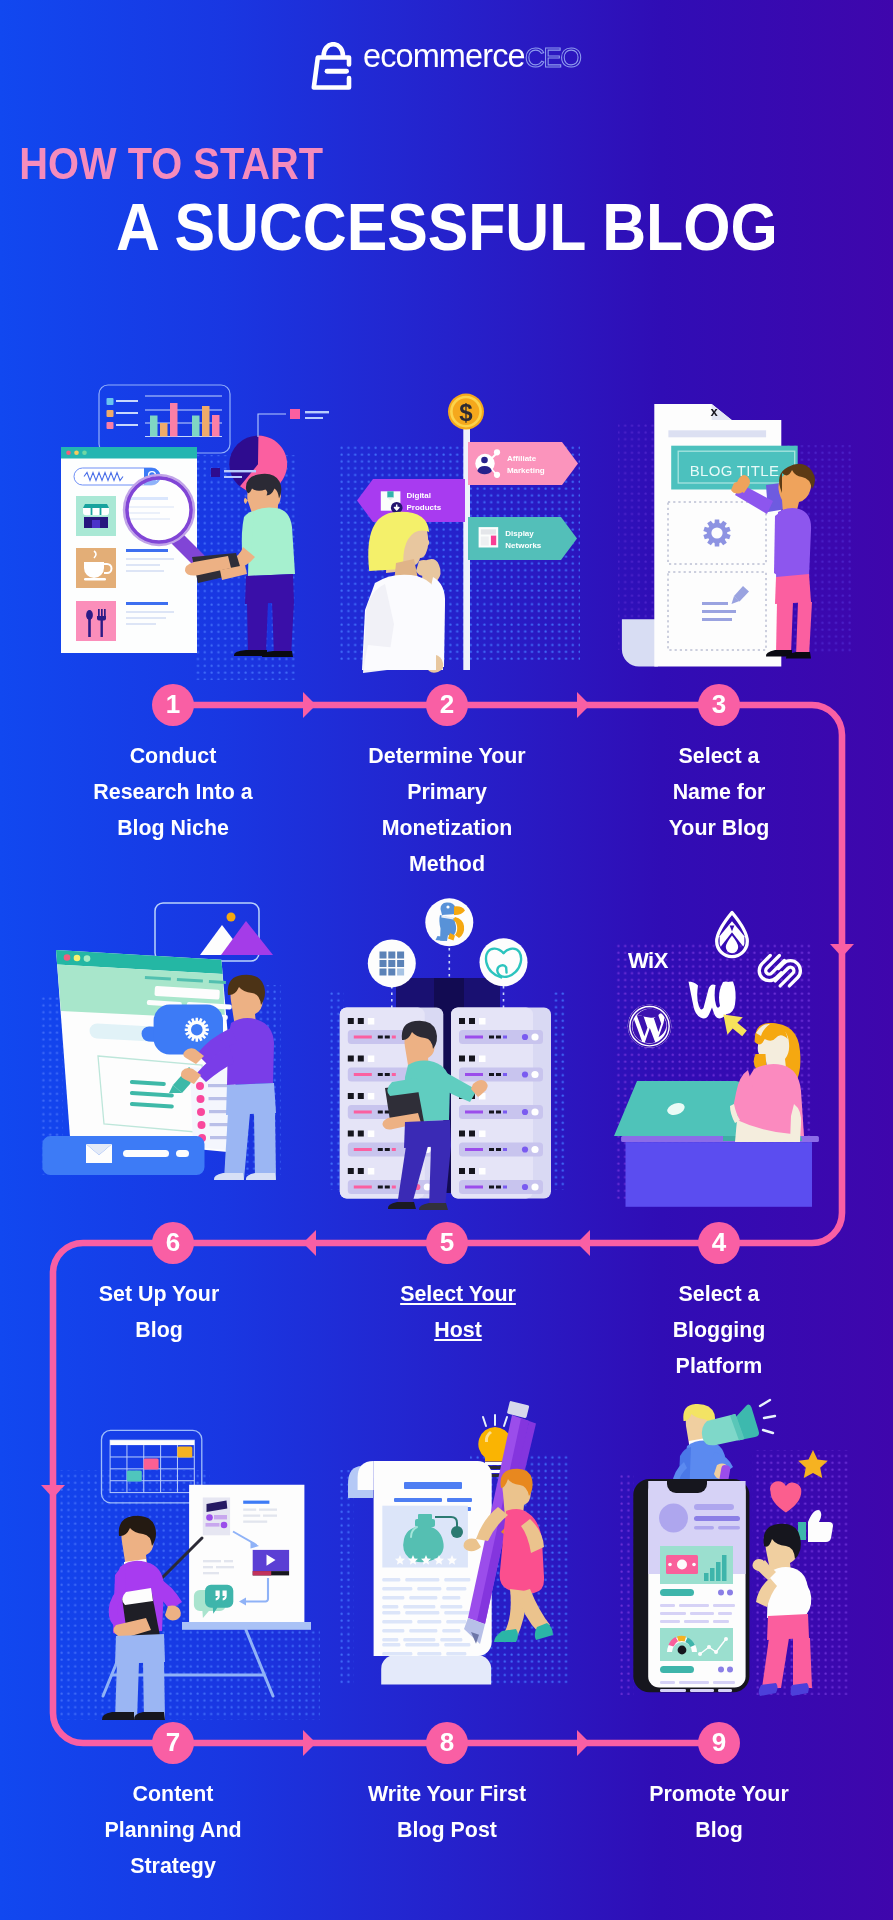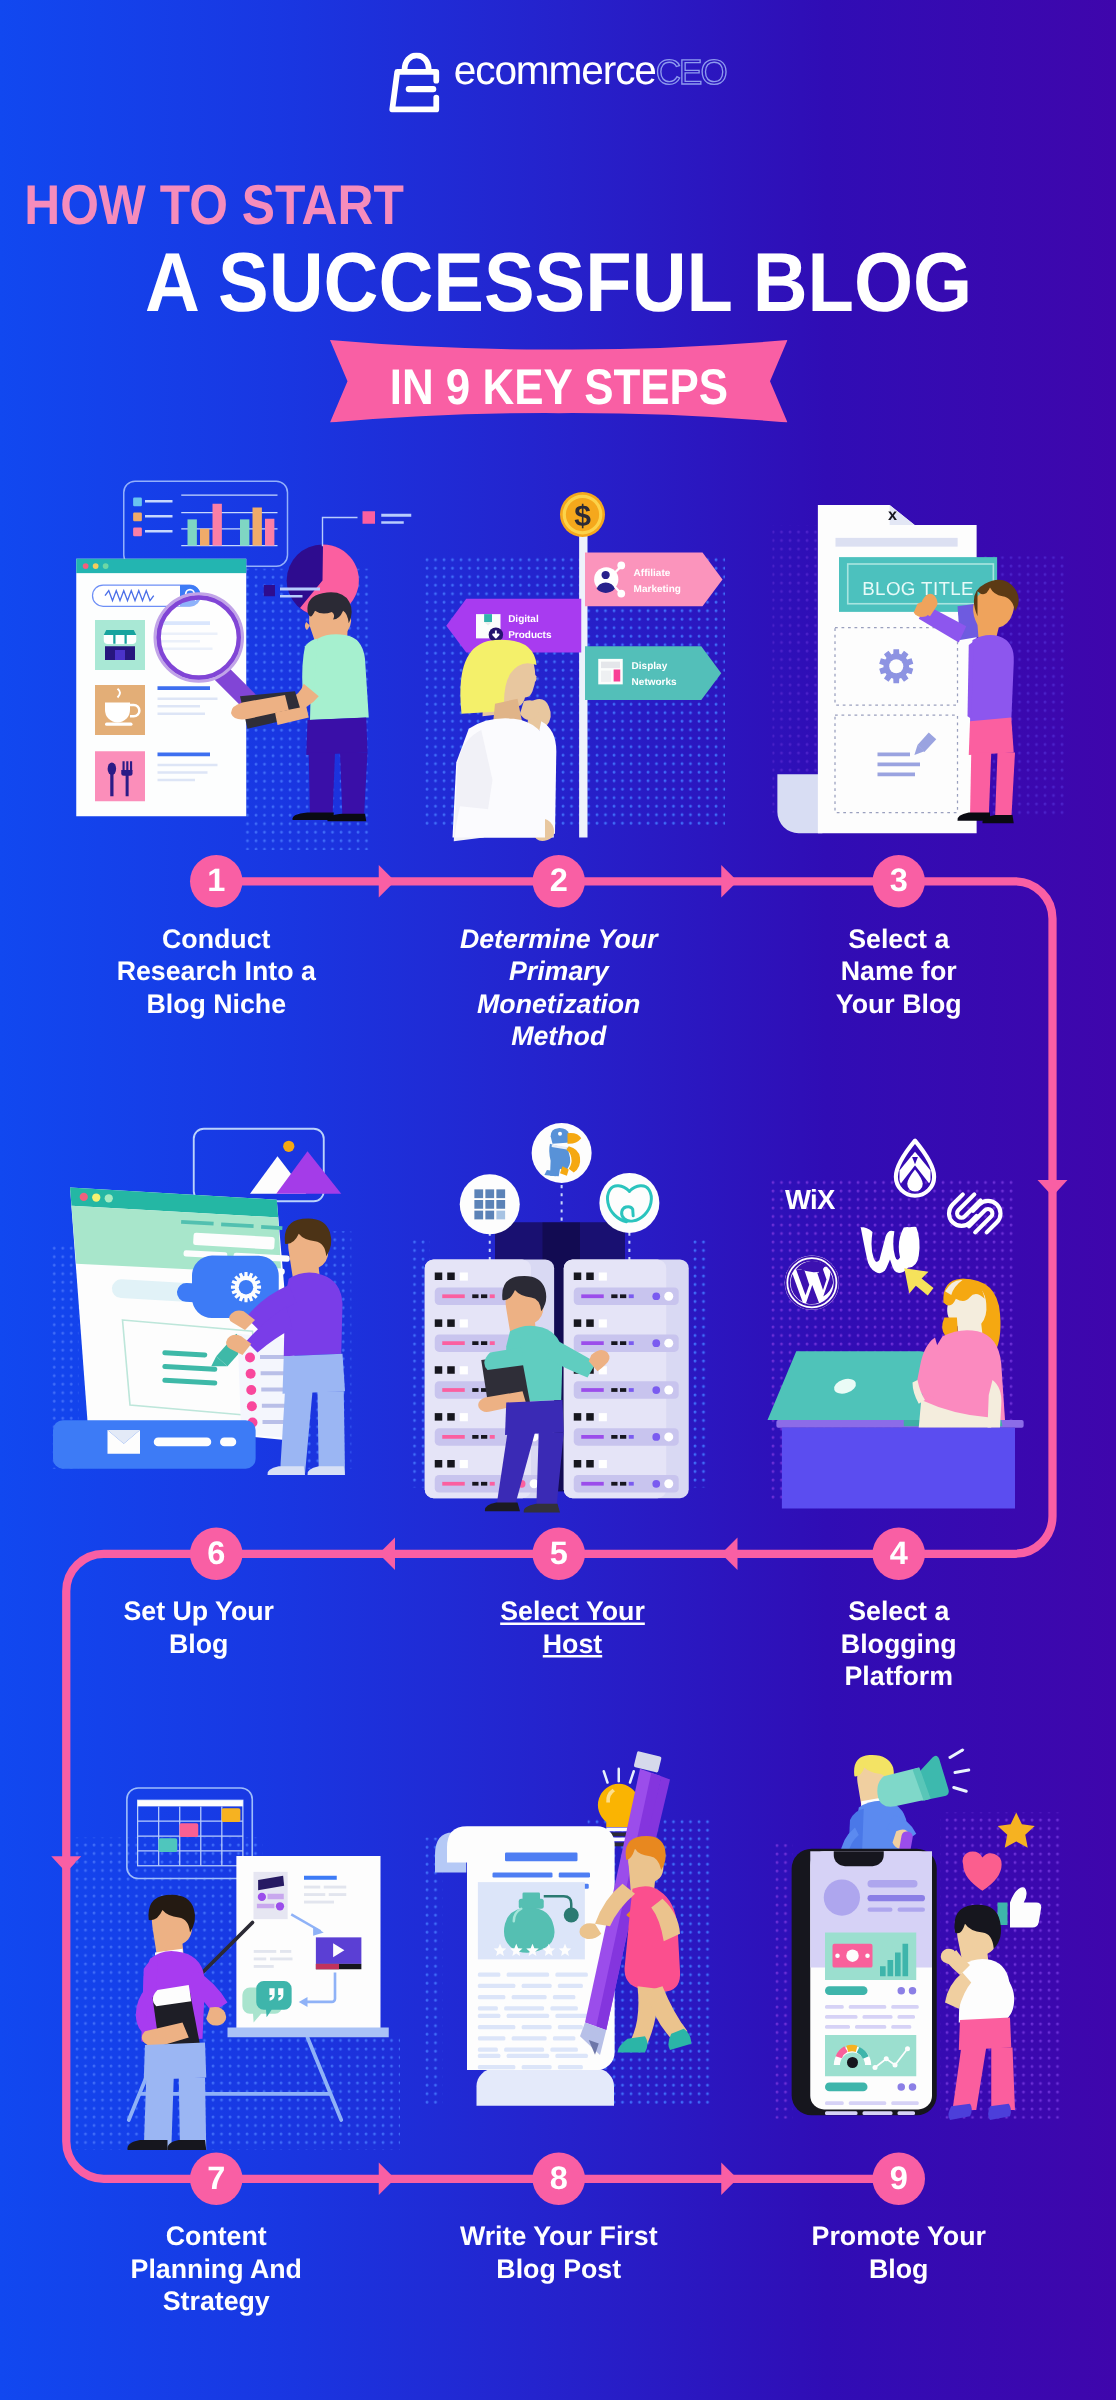--- a/index.html
+++ b/index.html
@@ -32,21 +32,21 @@
   .ribbon .rb-text { position:absolute; left:0; top:18px; width:366px; display:flex; align-items:flex-start; justify-content:center;
       font-size:40px; font-weight:bold; color:#fff; line-height:1; z-index:2; }
   .ribbon .rb-text span { display:inline-block; transform:scaleX(0.878); transform-origin:center; }
 
   
   .flow { position:absolute; left:0; top:0; width:893px; height:1920px; pointer-events:none; }
   .stepnum { position:absolute; width:42px; height:42px; border-radius:50%; background:#F95FA4;
              display:flex; align-items:center; justify-content:center; color:#fff;
              font-size:26px; font-weight:bold; line-height:1; padding-bottom:2px; }
   .steplabel { position:absolute; width:230px; text-align:center; color:#fff; font-weight:bold;
-               font-size:21.4px; line-height:26px; white-space:pre-line; }
+               font-size:21.4px; line-height:36px; white-space:pre-line; }
 
   
   .ill { position:absolute; }
   .ill svg { display:block; overflow:visible; }
   text.signtxt { font-family:"Liberation Sans", sans-serif; font-weight:bold; font-size:8px; fill:#fff; }
 </style>
 </head>
 <body>
 
 <div class="page">
@@ -60,28 +60,20 @@
         <path d="M38.0 22.5 L38.0 15.5 L6.8 15.5 L2.8 45.5 L38.0 45.5 L38.0 36.0" stroke="#fff" stroke-width="4.6" stroke-linecap="round" stroke-linejoin="round"></path>
 
         <rect x="13.6" y="26.8" width="24.4" height="4.9" rx="2.4" fill="#fff"></rect>
       </svg>
     </span>
     <span class="logo-text"><b>ecommerce</b><span class="ceo">CEO</span></span>
   </div>
 
   <div class="kicker"><span>HOW TO START</span></div>
   <div class="title"><span>A SUCCESSFUL BLOG</span></div>
-  <div class="ribbon-wrap ribbon">
-    <svg width="366" height="66" viewBox="0 0 366 66">
-      <path d="M0 0 Q 92 8 183 7.5 Q 274 8 366 0 L 352 33 L 366 66 Q 274 58 183 58.5 Q 92 58 0 66 L 14 33 Z" fill="#F95FA4"></path>
-    </svg>
-    <div class="rb-text">
-        <span>IN 9 KEY STEPS</span>
-      </div>
-  </div>
 
   <svg class="flow" viewBox="0 0 893 1920">
     <g stroke="#F95FA4" stroke-width="6.6" fill="none" stroke-linecap="butt">
       <path d="M173 705 H 812 a30 30 0 0 1 30 30 V 1213 a30 30 0 0 1 -30 30 H 83 a30 30 0 0 0 -30 30 V 1713 a30 30 0 0 0 30 30 H 719"></path>
     </g>
     <g fill="#F95FA4">
       <path d="M303 692 L 316 705 L 303 718 Z"></path>
       <path d="M577 692 L 590 705 L 577 718 Z"></path>
       <path d="M830 944 L 842 957 L 854 944 Z"></path>
       <path d="M590 1230 L 577 1243 L 590 1256 Z"></path>
@@ -1126,21 +1118,21 @@
       </g>
     </svg>
   </div>
 
   <div class="steps-layer">
       <div class="stepnum" style="left: 152px; top: 684px;">1</div>
       <div class="steplabel" style="left: 58px; top: 738px;">Conduct
 Research Into a
 Blog Niche</div>
       <div class="stepnum" style="left: 426px; top: 684px;">2</div>
-      <div class="steplabel" style="left: 332px; top: 738px; font-style: italic;">Determine Your
+      <div class="steplabel" style="left: 332px; top: 738px;">Determine Your
 Primary
 Monetization
 Method</div>
       <div class="stepnum" style="left: 698px; top: 684px;">3</div>
       <div class="steplabel" style="left: 604px; top: 738px;">Select a
 Name for
 Your Blog</div>
       <div class="stepnum" style="left: 698px; top: 1222px;">4</div>
       <div class="steplabel" style="left: 604px; top: 1276px;">Select a
 Blogging

